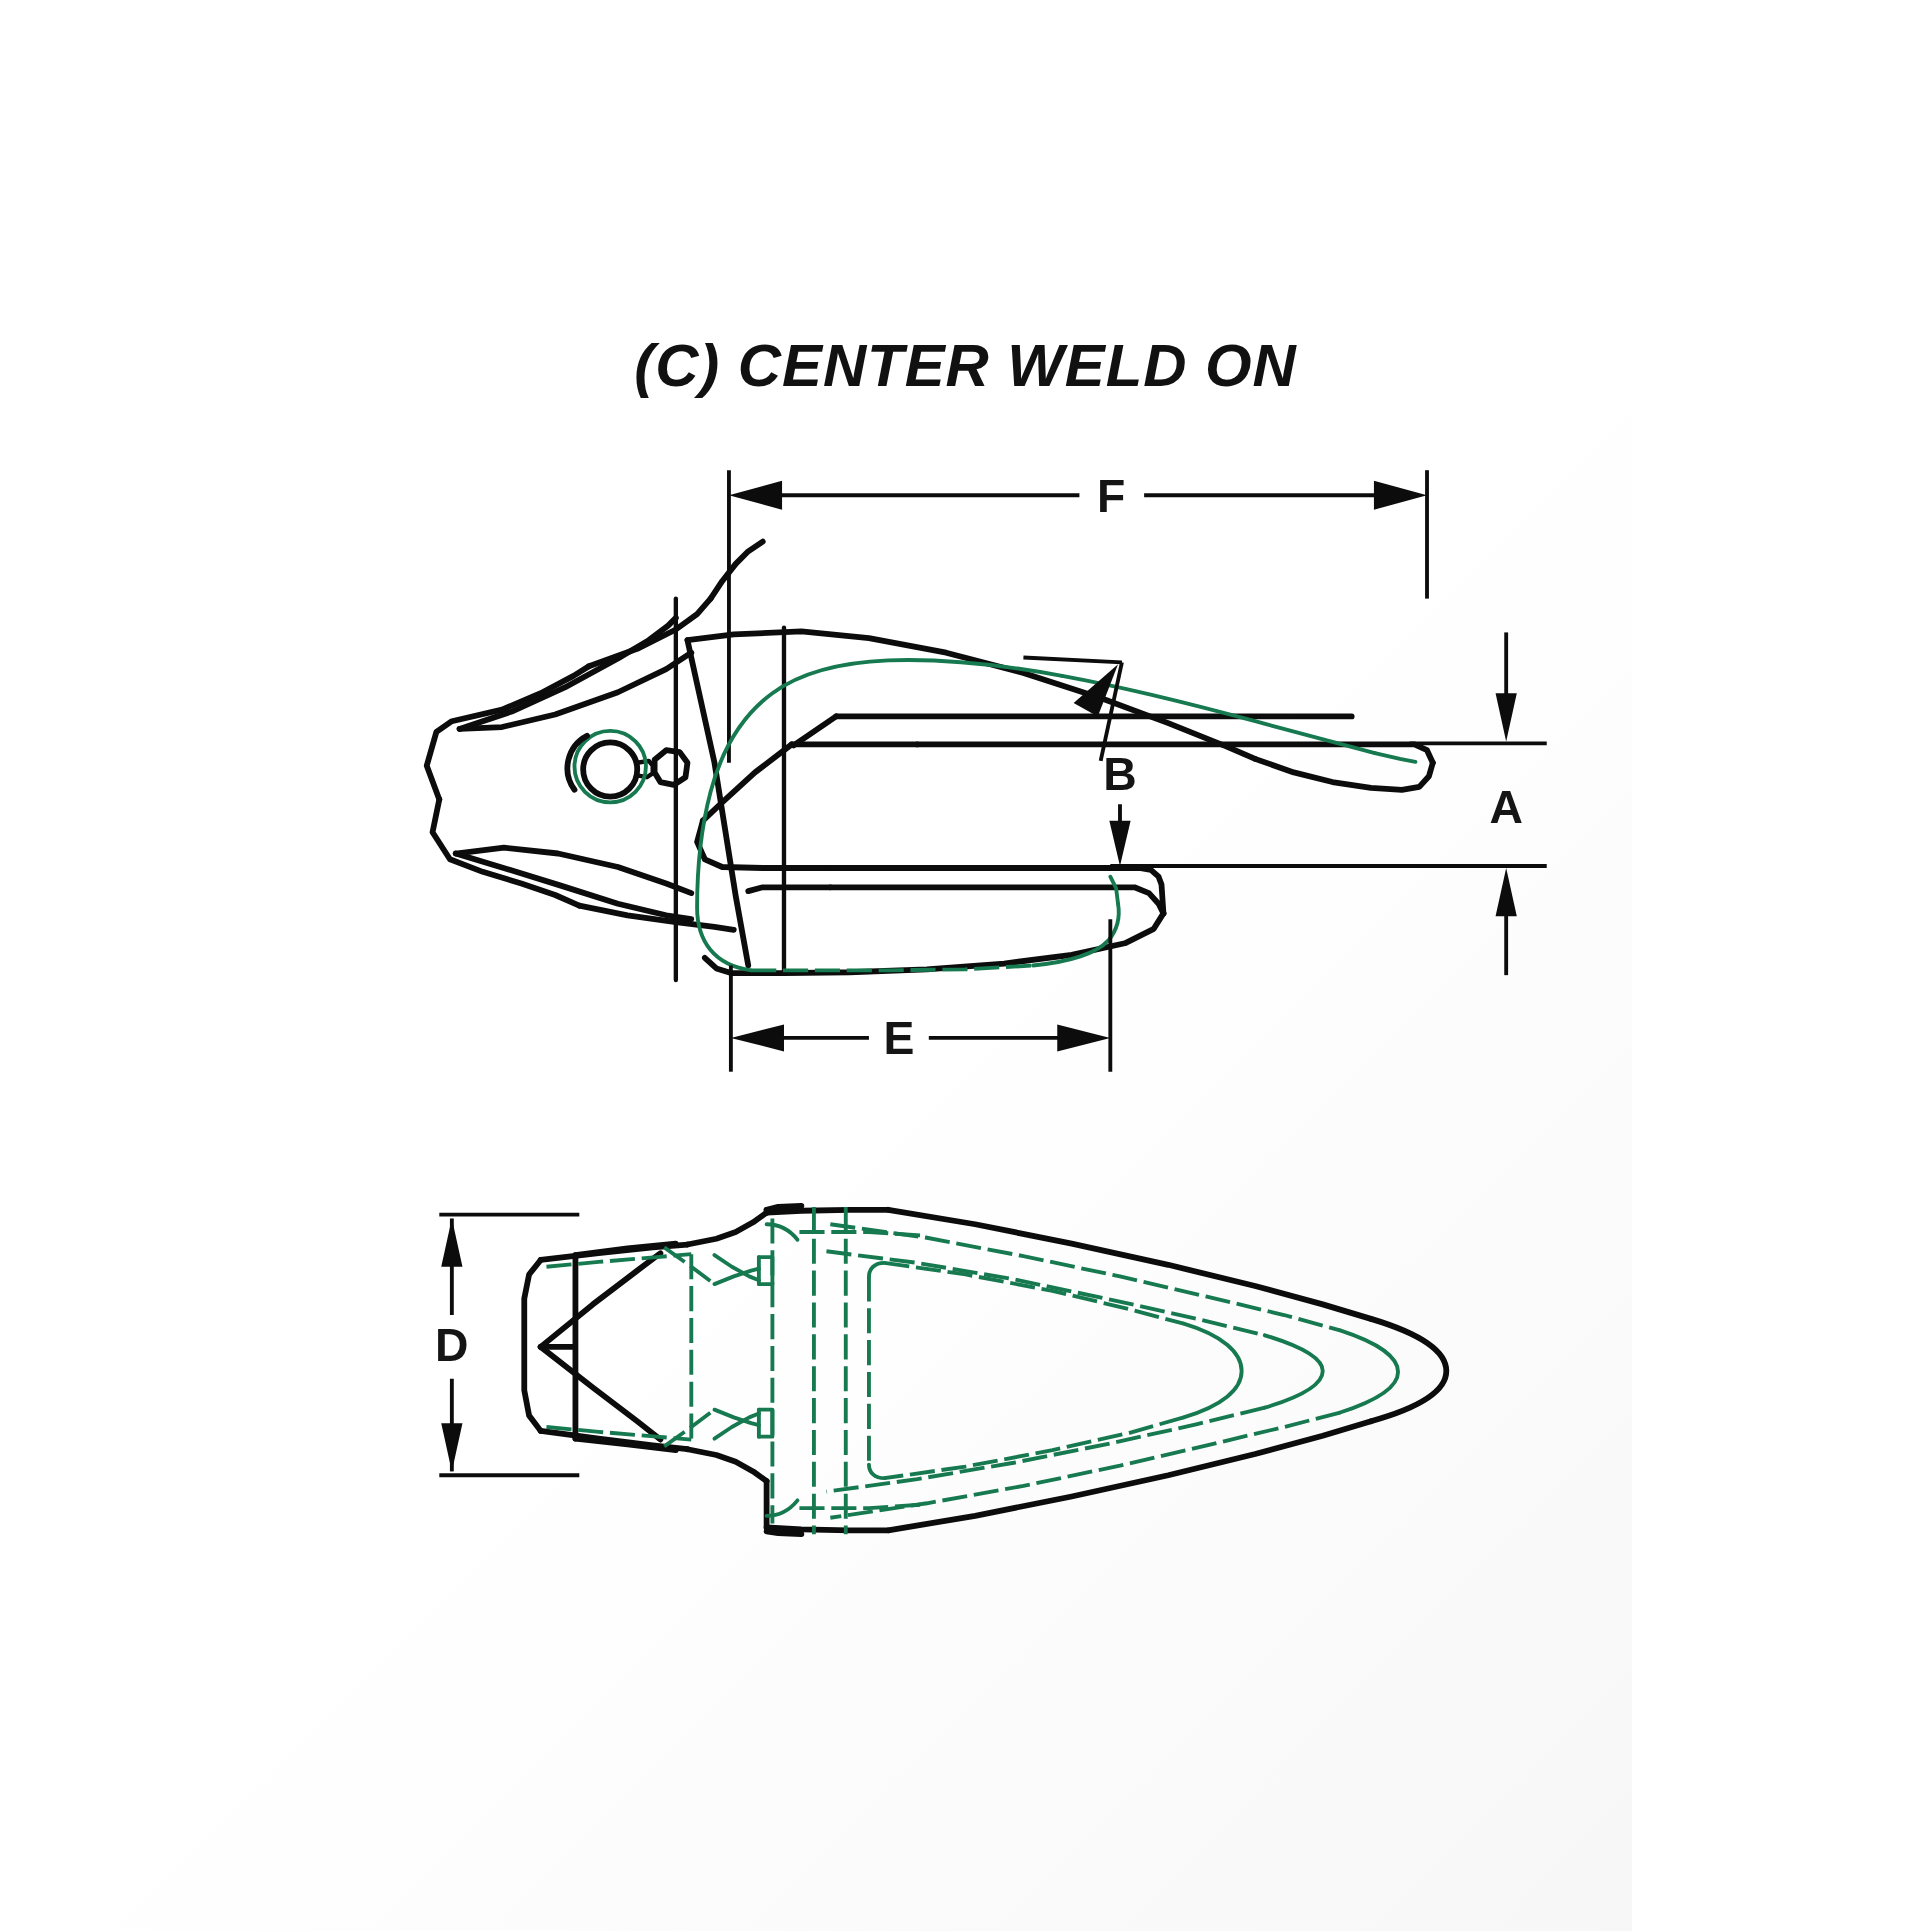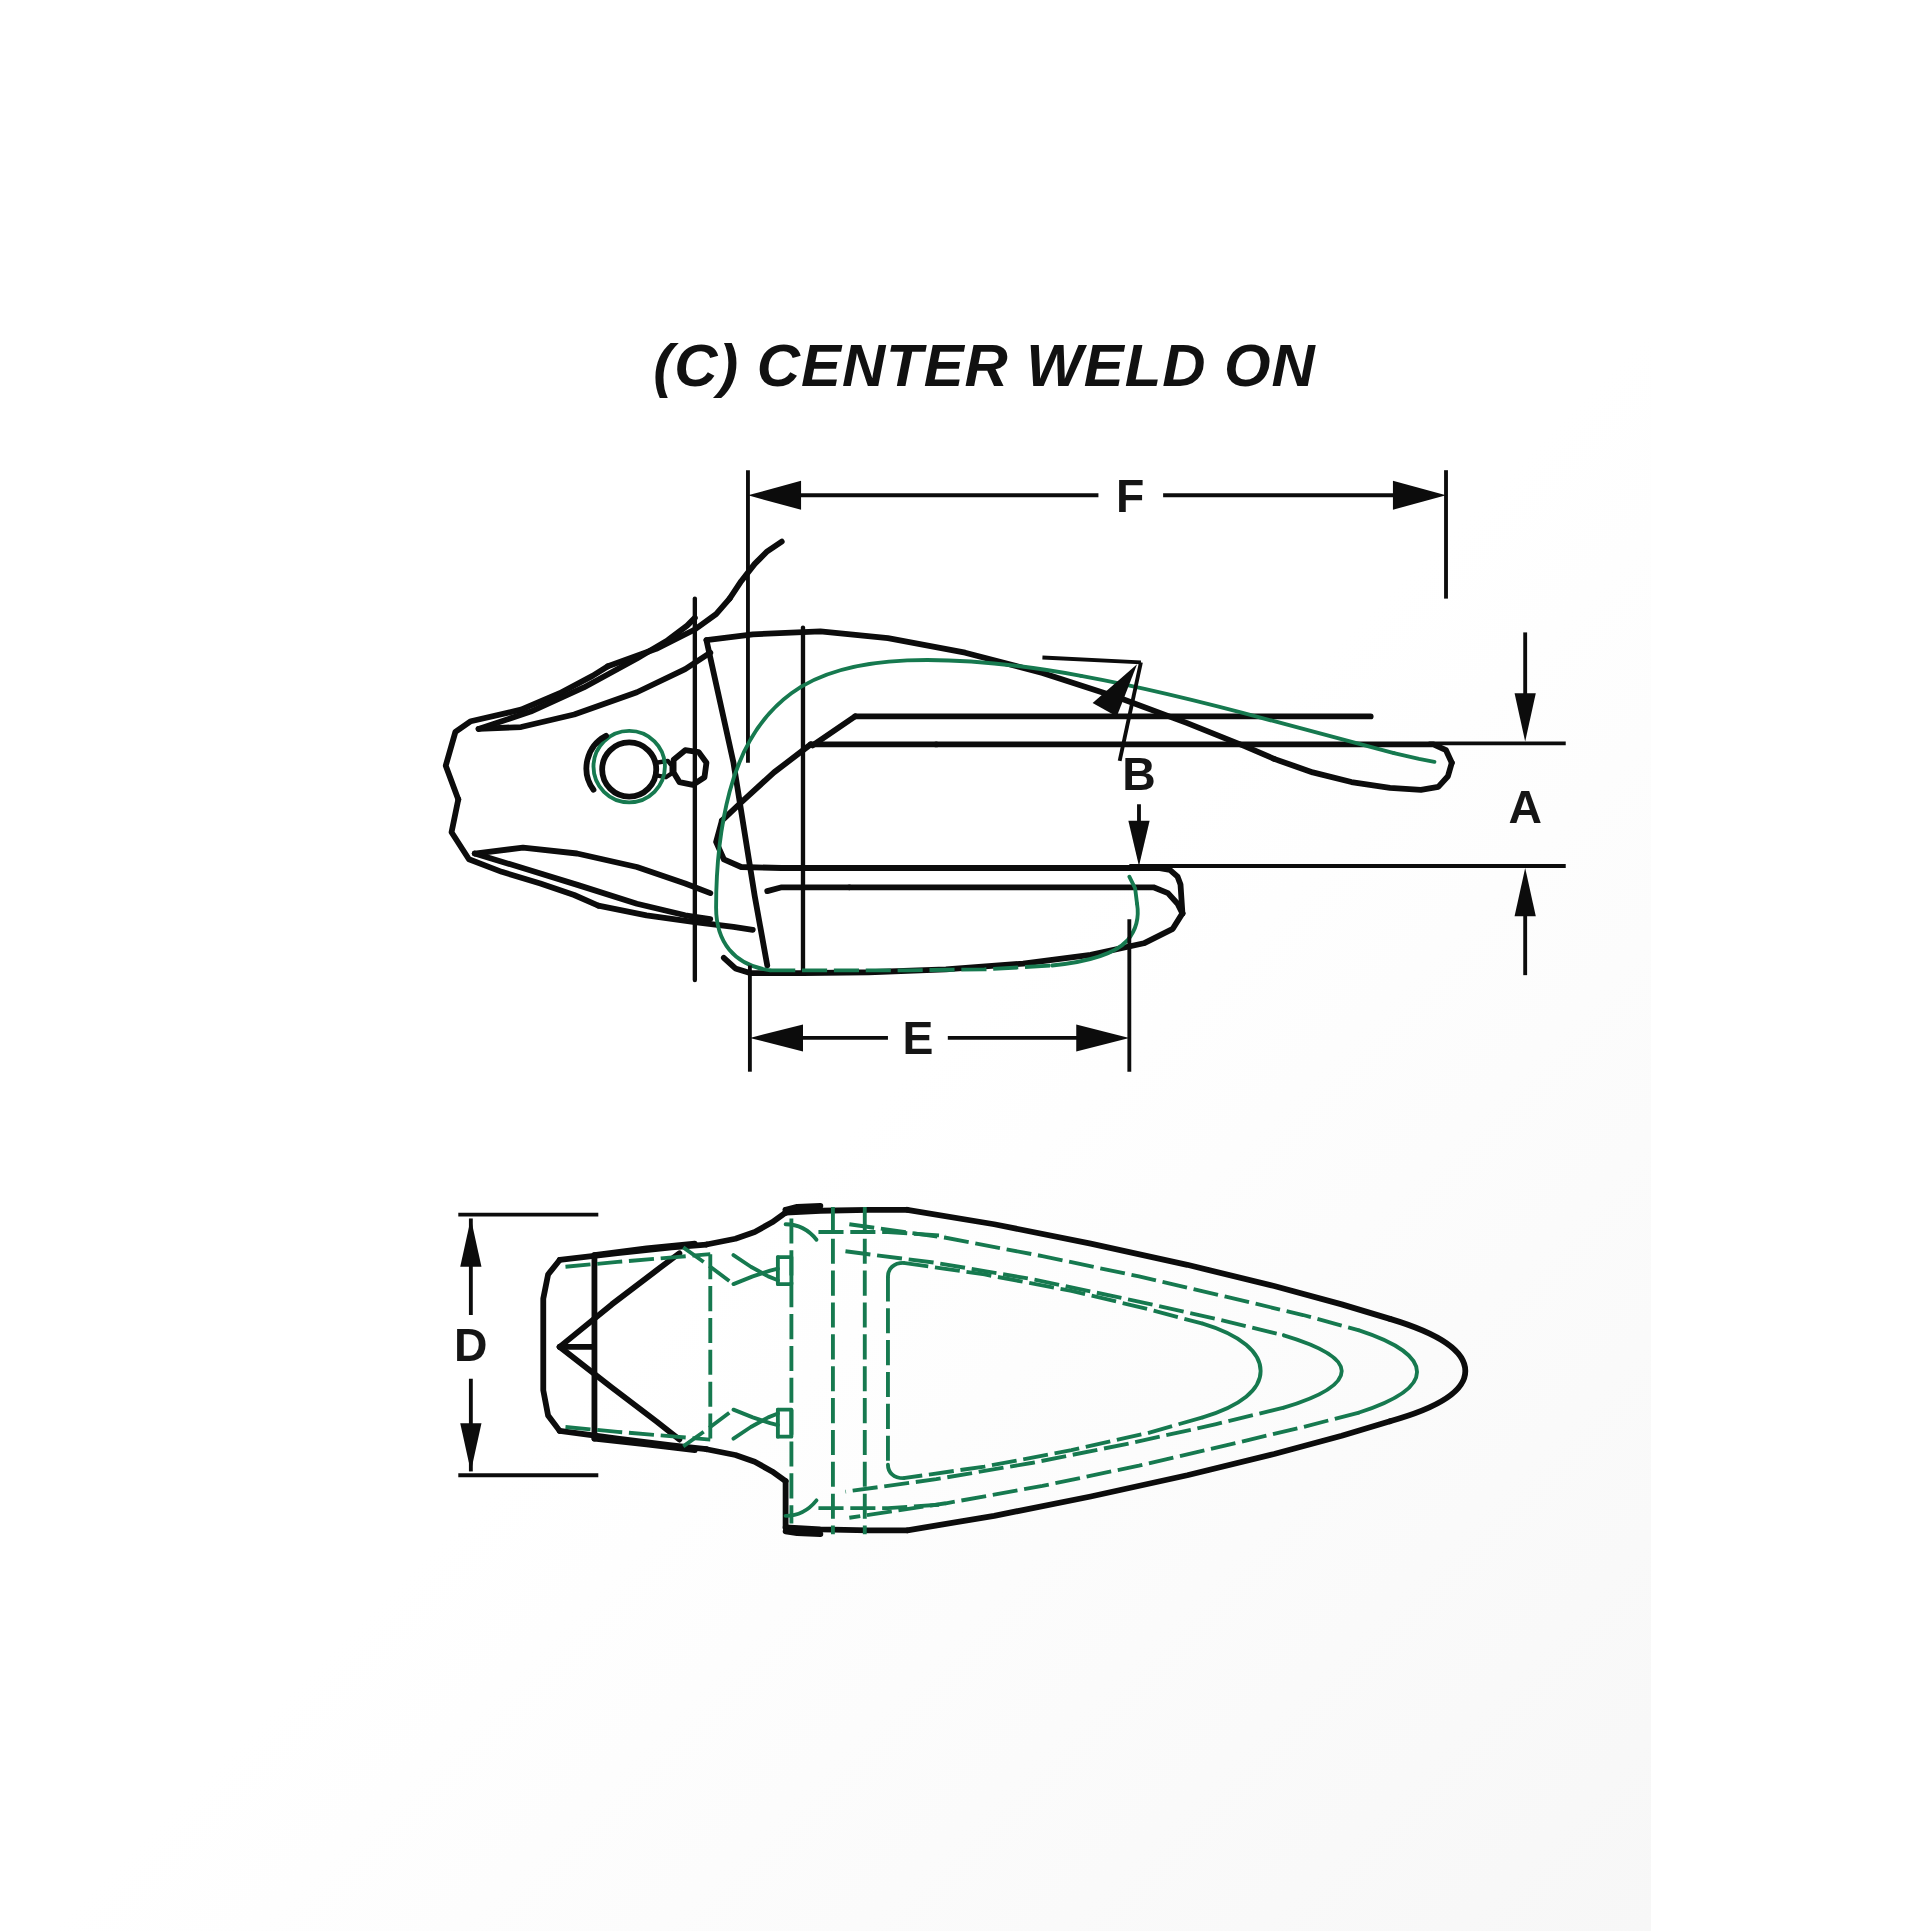--- a/index.html
+++ b/index.html
@@ -7,21 +7,20 @@
     padding: 0;
     background: #ffffff;
   }
   #stage {
     position: relative;
     width: 1632px;
     height: 1931px;
     background: linear-gradient(135deg, #ffffff 0%, #ffffff 55%, #fcfcfc 72%, #f7f7f7 100%);
     overflow: hidden;
     font-family: "Liberation Sans", sans-serif;
-    margin-left: 19px;
   }
   #drawing-svg {
     position: absolute;
     left: 0; top: 0;
     width: 1931px;
     height: 1931px;
     display: block;
   }
   .title-text {
     font-family: "Liberation Sans", sans-serif;

